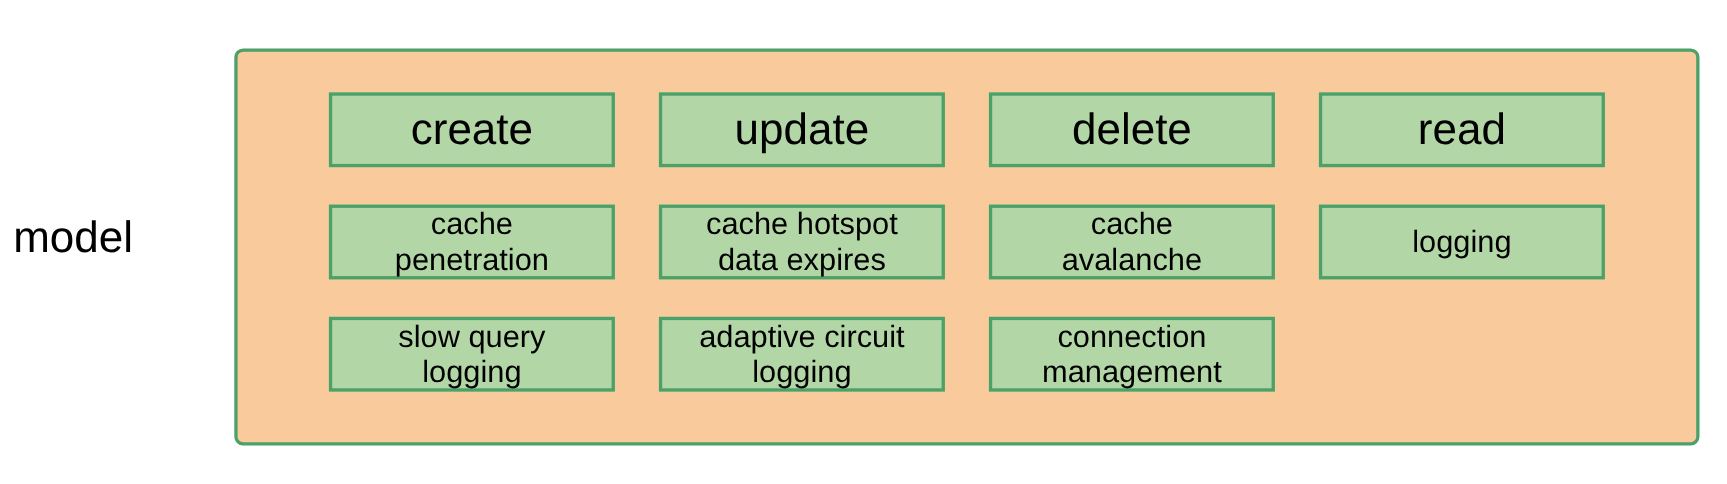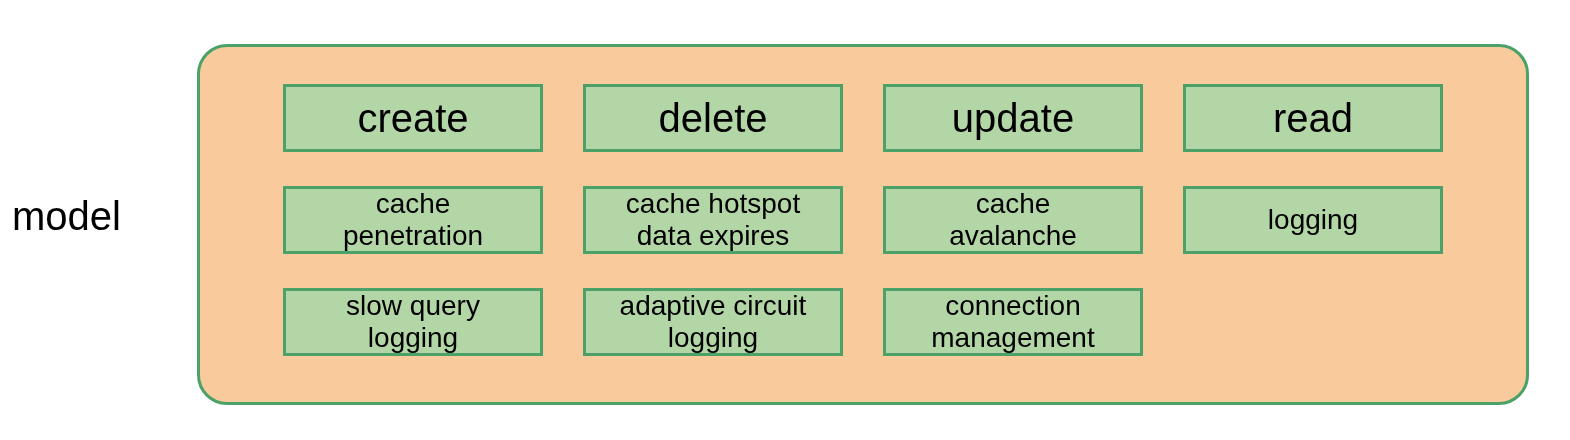--- a/index.html
+++ b/index.html
@@ -23,25 +23,25 @@
     position:absolute;
     left:12px;top:196px;
     font-size:40px;
     line-height:1.0;
     color:var(--text);
     white-space:nowrap;
   }
 
   .container{
     position:absolute;
-    left:197px;top:44px;
+    left:213px;top:44px;
     width:1332px;height:361px;
     background:var(--container-fill);
     border:3px solid var(--stroke);
-    border-radius:30px;
+    border-radius:8px;
     display:grid;
     grid-template-columns:repeat(4,260px);
     grid-auto-rows:68px;
     column-gap:40px;
     row-gap:34px;
     padding:37px 0 0 83px;
   }
 
   .cell{
     background:var(--cell-fill);
@@ -63,22 +63,22 @@
 </head>
 <body>
 
 <div class="canvas">
 
   <div class="model-label">model</div>
 
   <div class="container">
 
     <div class="cell header">create</div>
+    <div class="cell header">update</div>
     <div class="cell header">delete</div>
-    <div class="cell header">update</div>
     <div class="cell header">read</div>
 
     <div class="cell">cache
 penetration</div>
     <div class="cell">cache hotspot
 data expires</div>
     <div class="cell">cache
 avalanche</div>
 
     <div class="cell">logging</div>

